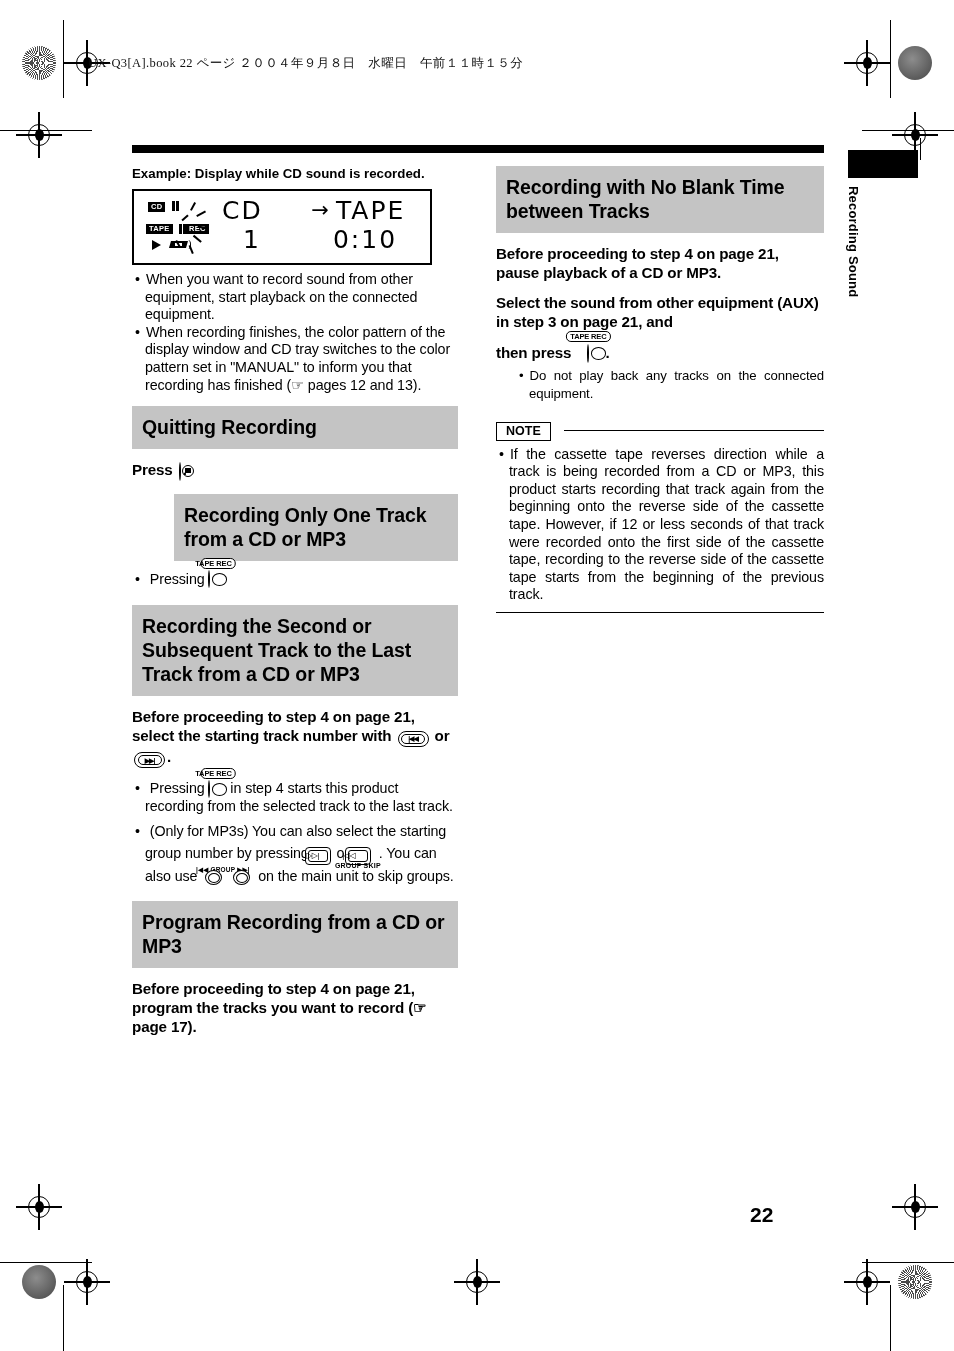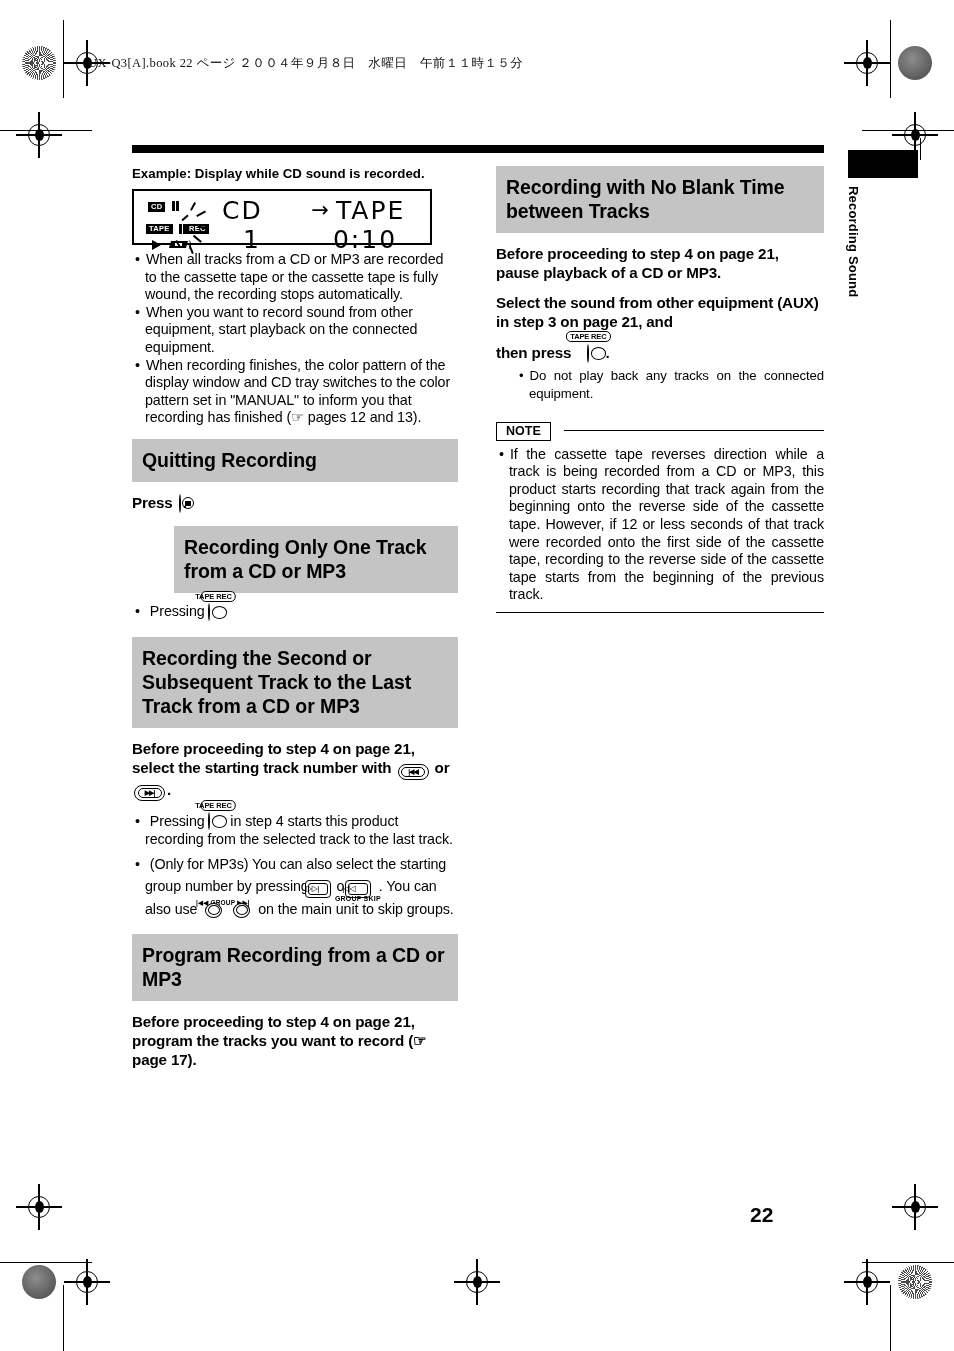--- a/index.html
+++ b/index.html
@@ -87,21 +87,21 @@
     font-size: 14.3px; line-height: 17.6px; margin: 0 0 0 0;
     padding-left: 13px; text-indent: -10px; letter-spacing: -.1px;
   }
   ul.bullets > li::before { content: "\2022"; margin-right: 6px; }
   .indent-bullets { margin-left: 24px; }
 
   .justify { text-align: justify; }
 
   
   .lcd {
-    position: relative; width: 300px; height: 56px;
+    position: relative; width: 300px; height: 76px;
     border: 2.4px solid #000; background: #fff; margin-bottom: 6px;
   }
   .lcd-text {
     position: absolute; left: 88px; top: 5px; width: 196px;
     font-family: "DejaVu Sans", sans-serif; font-size: 25px; line-height: 29px;
     letter-spacing: 2px;
   }
   .lcd-row { display: flex; }
   .lcd-row .a { width: 84px; text-align: left; }
   .lcd-row .b { width: 30px; text-align: center; font-size: 21px; }
@@ -335,21 +335,20 @@
       </div>
       <div class="lcd-row two">
         <span class="a">1</span>
         <span class="b"></span>
         <span class="c">0:10</span>
       </div>
     </div>
   </div>
 
   <ul class="bullets">
-    <li>When all tracks from a CD or MP3 are recorded to the cassette tape or the cassette tape is fully wound, the recording stops automatically.</li>
     <li>When you want to record sound from other equipment, start playback on the connected equipment.</li>
     <li>When recording finishes, the color pattern of the display window and CD tray switches to the color pattern set in "MANUAL" to inform you that recording has finished (☞ pages 12 and 13).</li>
   </ul>
 
   <h2 class="band" style="margin-top:12px;">Quitting Recording</h2>
   <div class="lead">
     <span>Press</span>
     <span class="ibtn" style="margin:0 2px;"><span class="btn-stop"></span></span><span>.</span>
   </div>
 

